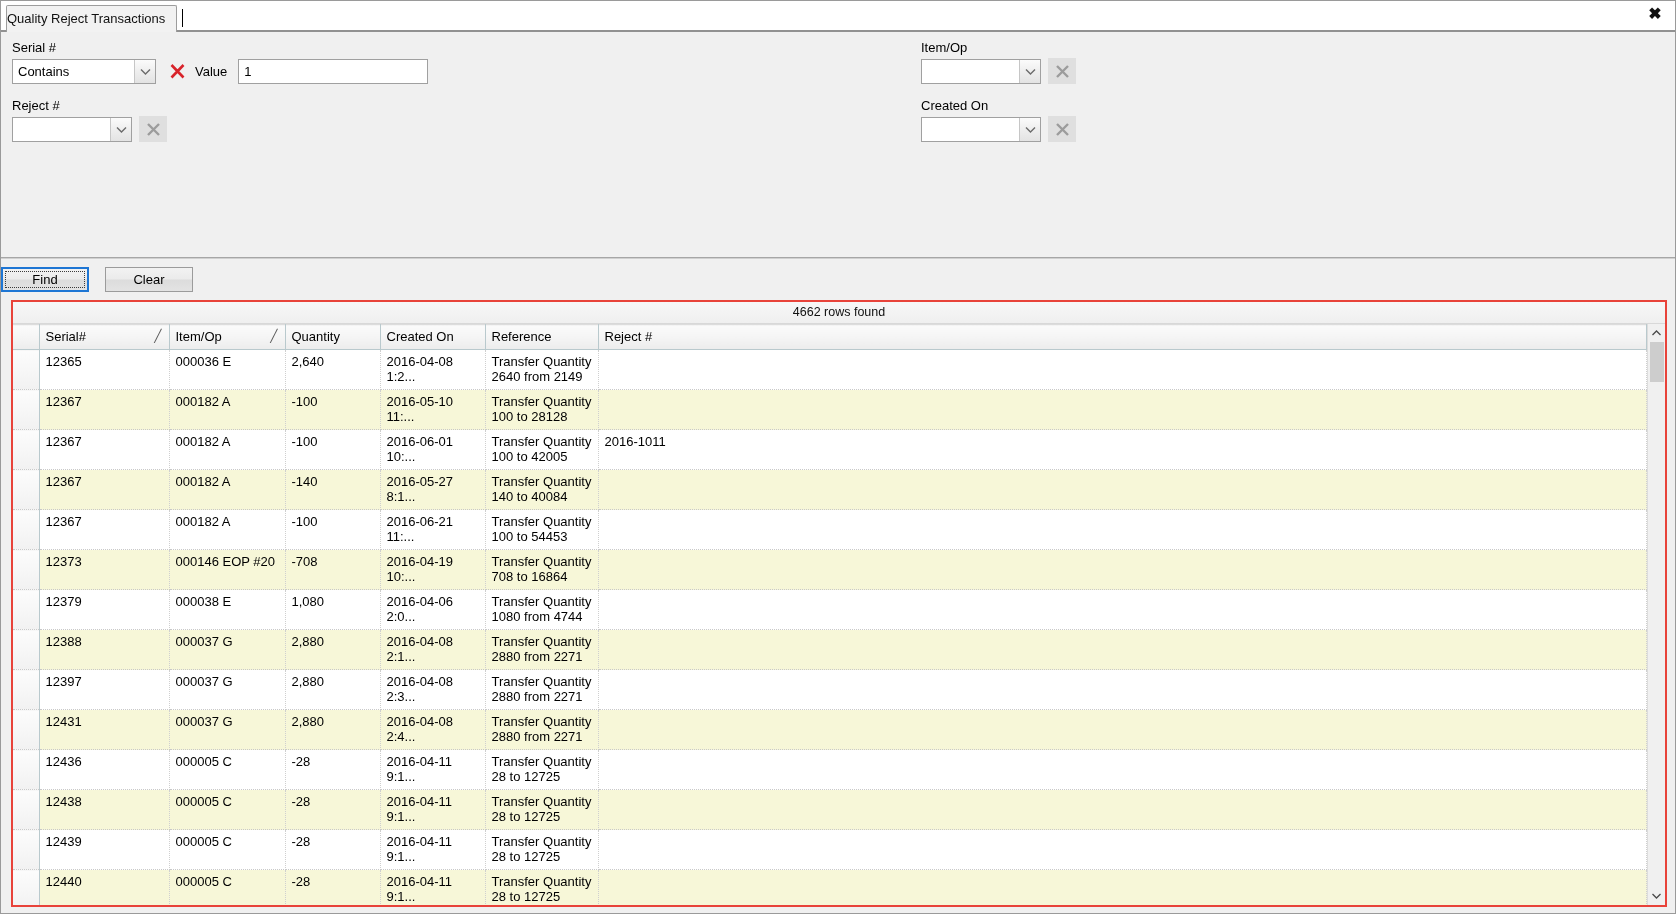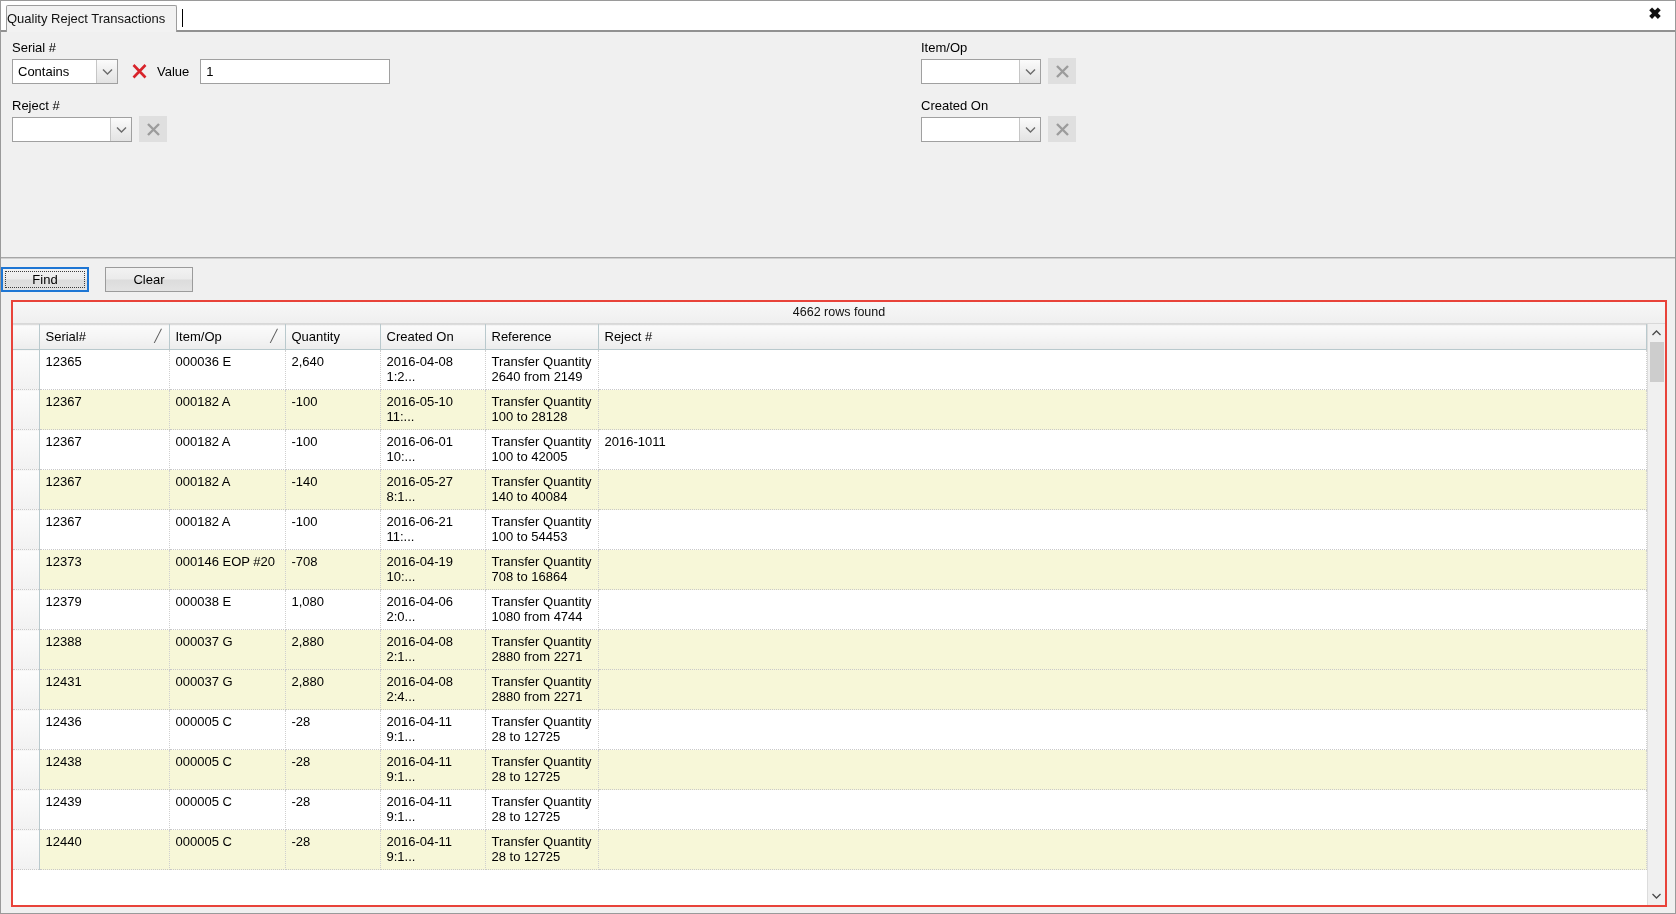--- a/index.html
+++ b/index.html
@@ -291,21 +291,21 @@
     <div class="tab-caret"></div>
     <div class="tab-close">✖</div>
   </div>
 
   <div class="criteria">
 
     <div class="crit-field" style="left:11px; top:8px;">
       <div class="crit-label">Serial #</div>
       <div class="crit-row">
         <span class="combo-wrap">
-          <select class="combo" style="width:106px;">
+          <select class="combo" style="width:144px;">
             <option>Contains</option>
           </select>
           <span class="combo-arrow">
             <svg width="11" height="7" viewBox="0 0 11 7">
                 <path d="M1 1.5 L5.5 6 L10 1.5" fill="none" stroke="#6b6b6b" stroke-width="1.4"></path>
               </svg>
           </span>
         </span>
         <button class="xbtn">
           <svg width="17" height="17" viewBox="0 0 17 17">
@@ -497,20 +497,29 @@
               </tr>
               <tr class="alt">
                 <td class="rowhdr"></td>
                 <td>12388</td>
                 <td>000037 G</td>
                 <td>2,880</td>
                 <td>2016-04-08  2:1...</td>
                 <td>Transfer Quantity 2880 from 2271</td>
                 <td></td>
               </tr>
+              <tr>
+                <td class="rowhdr"></td>
+                <td>12397</td>
+                <td>000037 G</td>
+                <td>2,880</td>
+                <td>2016-04-08  2:3...</td>
+                <td>Transfer Quantity 2880 from 2271</td>
+                <td></td>
+              </tr>
               <tr class="alt">
                 <td class="rowhdr"></td>
                 <td>12431</td>
                 <td>000037 G</td>
                 <td>2,880</td>
                 <td>2016-04-08  2:4...</td>
                 <td>Transfer Quantity 2880 from 2271</td>
                 <td></td>
               </tr>
               <tr>

